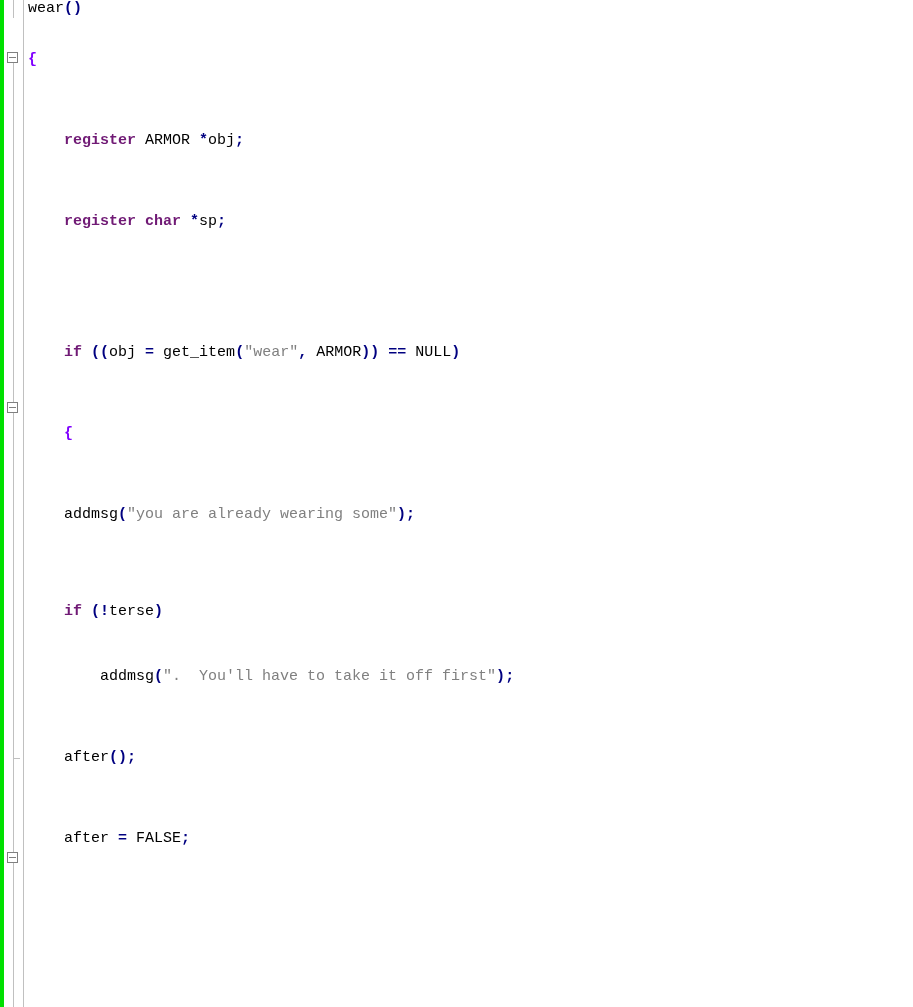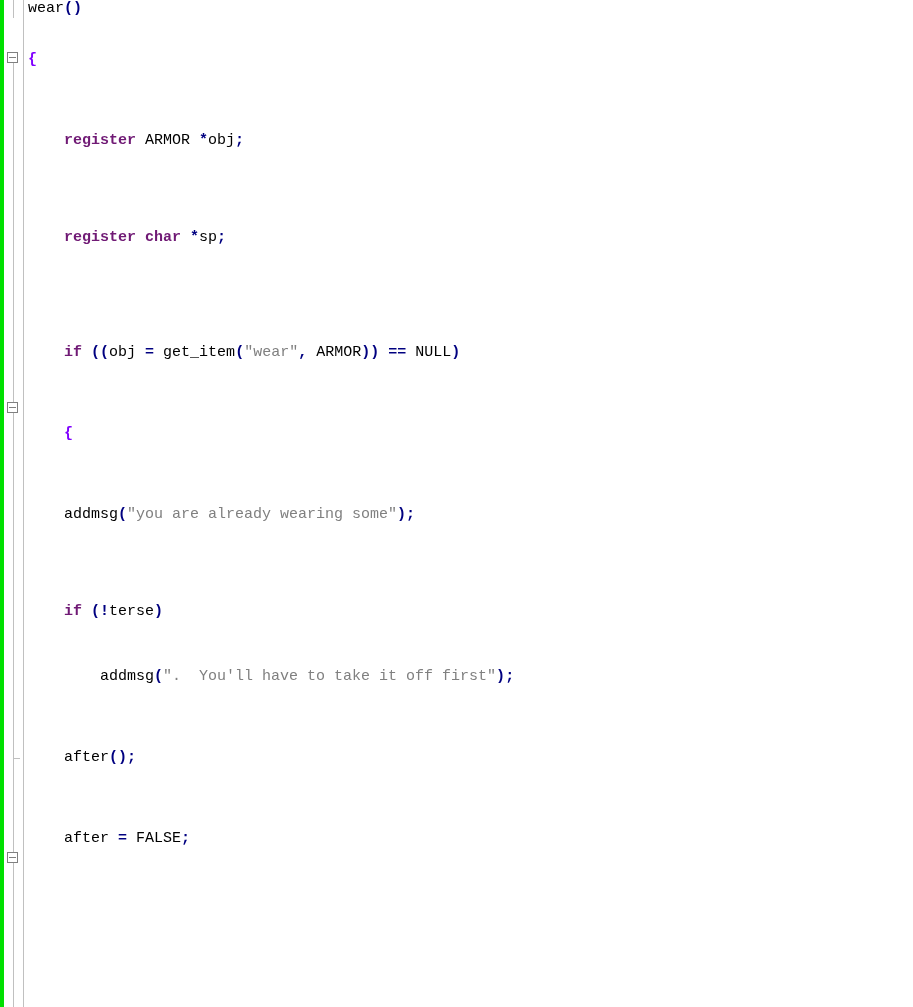--- a/index.html
+++ b/index.html
@@ -111,21 +111,21 @@
   </div>
 
   <div class="code-area">
 
     <div class="line first"><span class="code-text"><span class="ident">wear</span><span class="sym">(</span><span class="sym">)</span></span></div>
 
     <div class="line" style="padding-top:31px;"><span class="code-text"><span class="brace">{</span></span></div>
 
     <div class="line" style="padding-top:31px;"><span class="code-text"><span>    </span><span class="kw">register</span><span> </span><span class="ident">ARMOR</span><span> </span><span class="sym">*</span><span class="ident">obj</span><span class="sym">;</span></span></div>
 
-    <div class="line" style="padding-top:31px;align-items:center;"><span class="code-text"><span>    </span><span class="kw">register</span><span> </span><span class="kw">char</span><span> </span><span class="sym">*</span><span class="ident">sp</span><span class="sym">;</span></span></div>
+    <div class="line" style="padding-top:31px;"><span class="code-text"><span>    </span><span class="kw">register</span><span> </span><span class="kw">char</span><span> </span><span class="sym">*</span><span class="ident">sp</span><span class="sym">;</span></span></div>
 
     <div class="line" style="height:50px;"></div>
 
     <div class="line" style="padding-top:31px;"><span class="code-text"><span>    </span><span class="kw">if</span><span> </span><span class="sym">(</span><span class="sym">(</span><span class="ident">obj</span><span class="sym"> = </span><span class="ident">get_item</span><span class="sym">(</span><span class="str">"wear"</span><span class="sym">, </span><span class="ident">ARMOR</span><span class="sym">)</span><span class="sym">)</span><span class="sym"> == </span><span class="ident">NULL</span><span class="sym">)</span></span></div>
 
 
 
     <div class="line" style="padding-top:31px;"><span class="code-text"><span>    </span><span class="brace">{</span></span></div>
 
     <div class="line" style="padding-top:31px;"><span class="code-text"><span>    </span><span class="ident">addmsg</span><span class="sym">(</span><span class="str">"you are already wearing some"</span><span class="sym">)</span><span class="sym">;</span></span></div>

